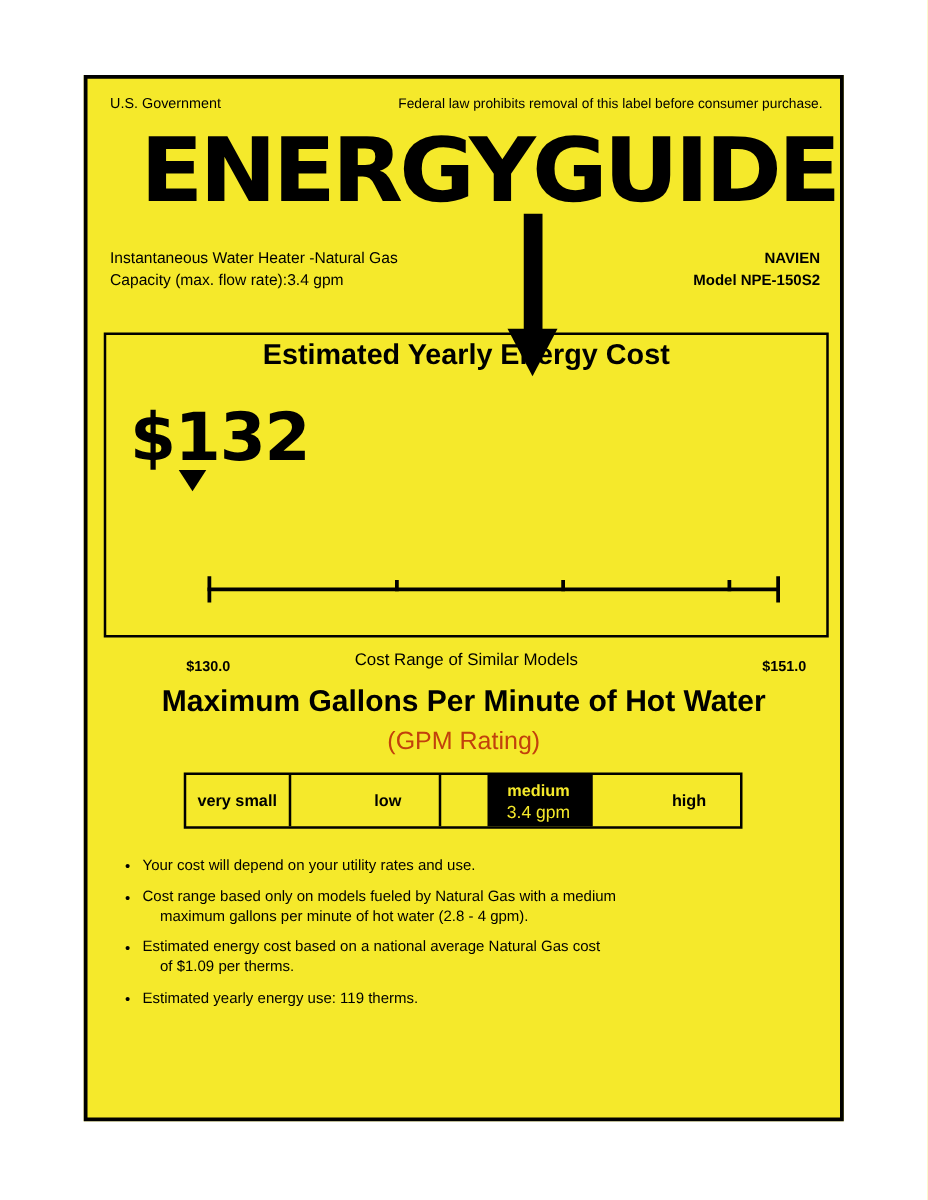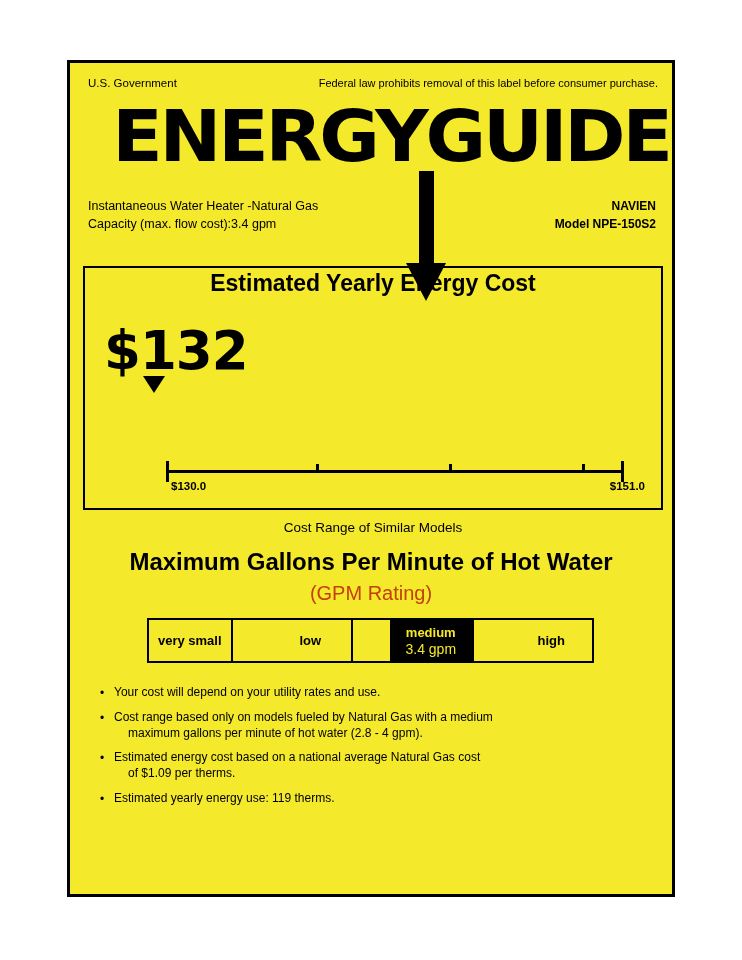--- a/index.html
+++ b/index.html
@@ -157,22 +157,22 @@
   }
   .tick.end { top: -9px; height: 21px; }
   .tick.mid { top: -6px; height: 9px; }
   .scale-label {
     position: absolute;
     top: 212px;
     font-size: 11.5px;
     font-weight: 700;
     color: #000;
   }
-  .scale-label.left { left: 86px; }
-  .scale-label.right { right: 16px; }
+  .scale-label.left { left: 64px; margin-top: 48px; }
+  .scale-label.right { right: 16px; margin-top: 48px; }
   .range-caption {
     position: absolute;
     left: 0;
     top: 252px;
     width: 100%;
     text-align: center;
     font-size: 13.5px;
     color: #000;
   }
 
@@ -271,21 +271,21 @@
     <div class="wordmark">ENERGYGUIDE</div>
   </div>
 
   <div class="arrow">
     <div class="stem"></div>
     <div class="head"></div>
   </div>
 
   <div class="desc-block">
     <div>Instantaneous Water Heater -Natural Gas</div>
-    <div>Capacity (max. flow cost):3.4 gpm</div>
+    <div>Capacity (max. flow rate):3.4 gpm</div>
   </div>
 
   <div class="brand-block">
     <div>NAVIEN</div>
     <div>Model NPE-150S2</div>
   </div>
 
   <div class="cost-box">
     <div class="cost-title">Estimated Yearly Energy Cost</div>
     <div class="cost-value">$132</div>

